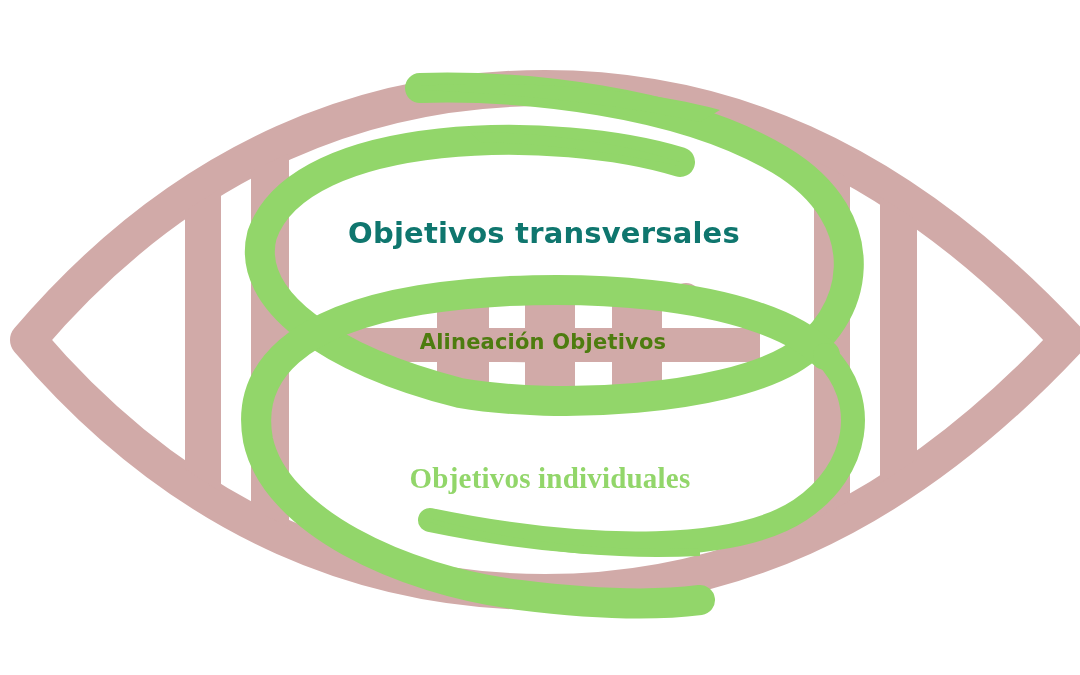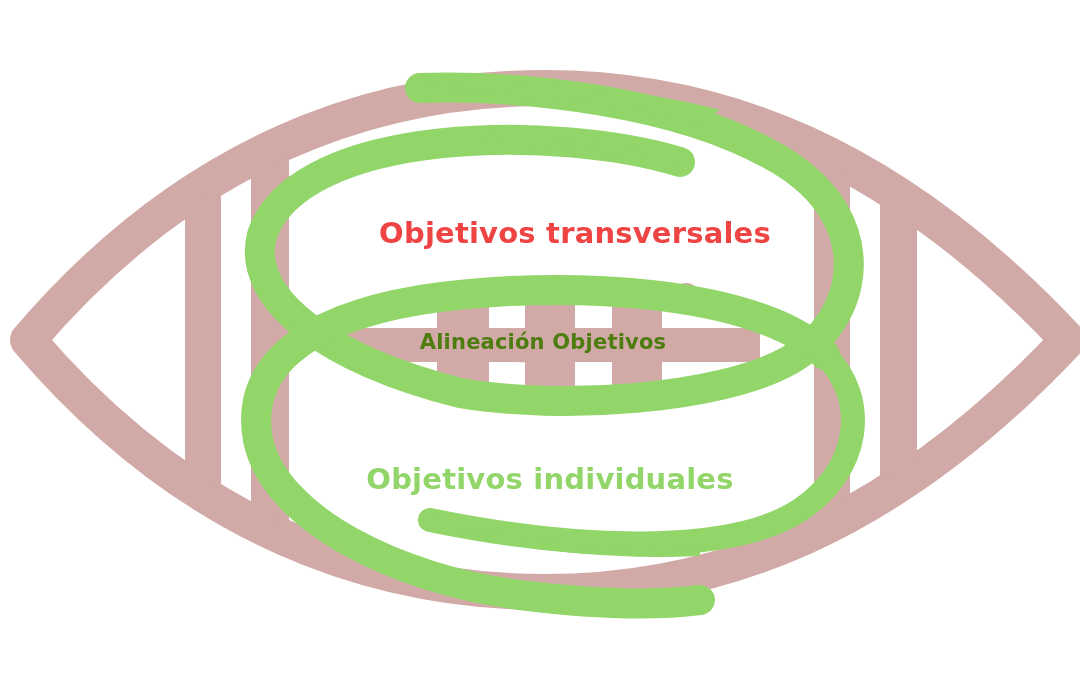--- a/index.html
+++ b/index.html
@@ -64,16 +64,16 @@
     <path d="M 825 355
              C 760 290, 560 278, 420 300
              C 300 320, 245 370, 258 440
              C 275 520, 400 580, 520 595
              C 600 605, 660 605, 700 600" fill="none" stroke="#92d66a" stroke-width="30" stroke-linecap="round"></path>
     <path d="M 825 355 C 870 400, 860 470, 800 510 C 740 550, 600 555, 430 520" fill="none" stroke="#92d66a" stroke-width="24" stroke-linecap="round"></path>
 
     <path d="M 430 518 C 520 545, 620 552, 700 548 L 700 556 C 610 560, 510 552, 430 522 Z" fill="#92d66a"></path>
   </svg>
 
-  <div id="lbl-top" class="label" style="color:#ef4444;margin-left:31px;">Objetivos transversales</div>
+  <div id="lbl-top" class="label" style="color:#0f766e;">Objetivos transversales</div>
   <div id="lbl-mid" class="label" style="color:#4d7c0f;">Alineación Objetivos</div>
-  <div id="lbl-bot" class="label" style="color:#92d66a;">Objetivos individuales</div>
+  <div id="lbl-bot" class="label" style="color:#92d66a;font-family:Liberation Serif, serif;">Objetivos individuales</div>
 </div>
 
 </body></html>

